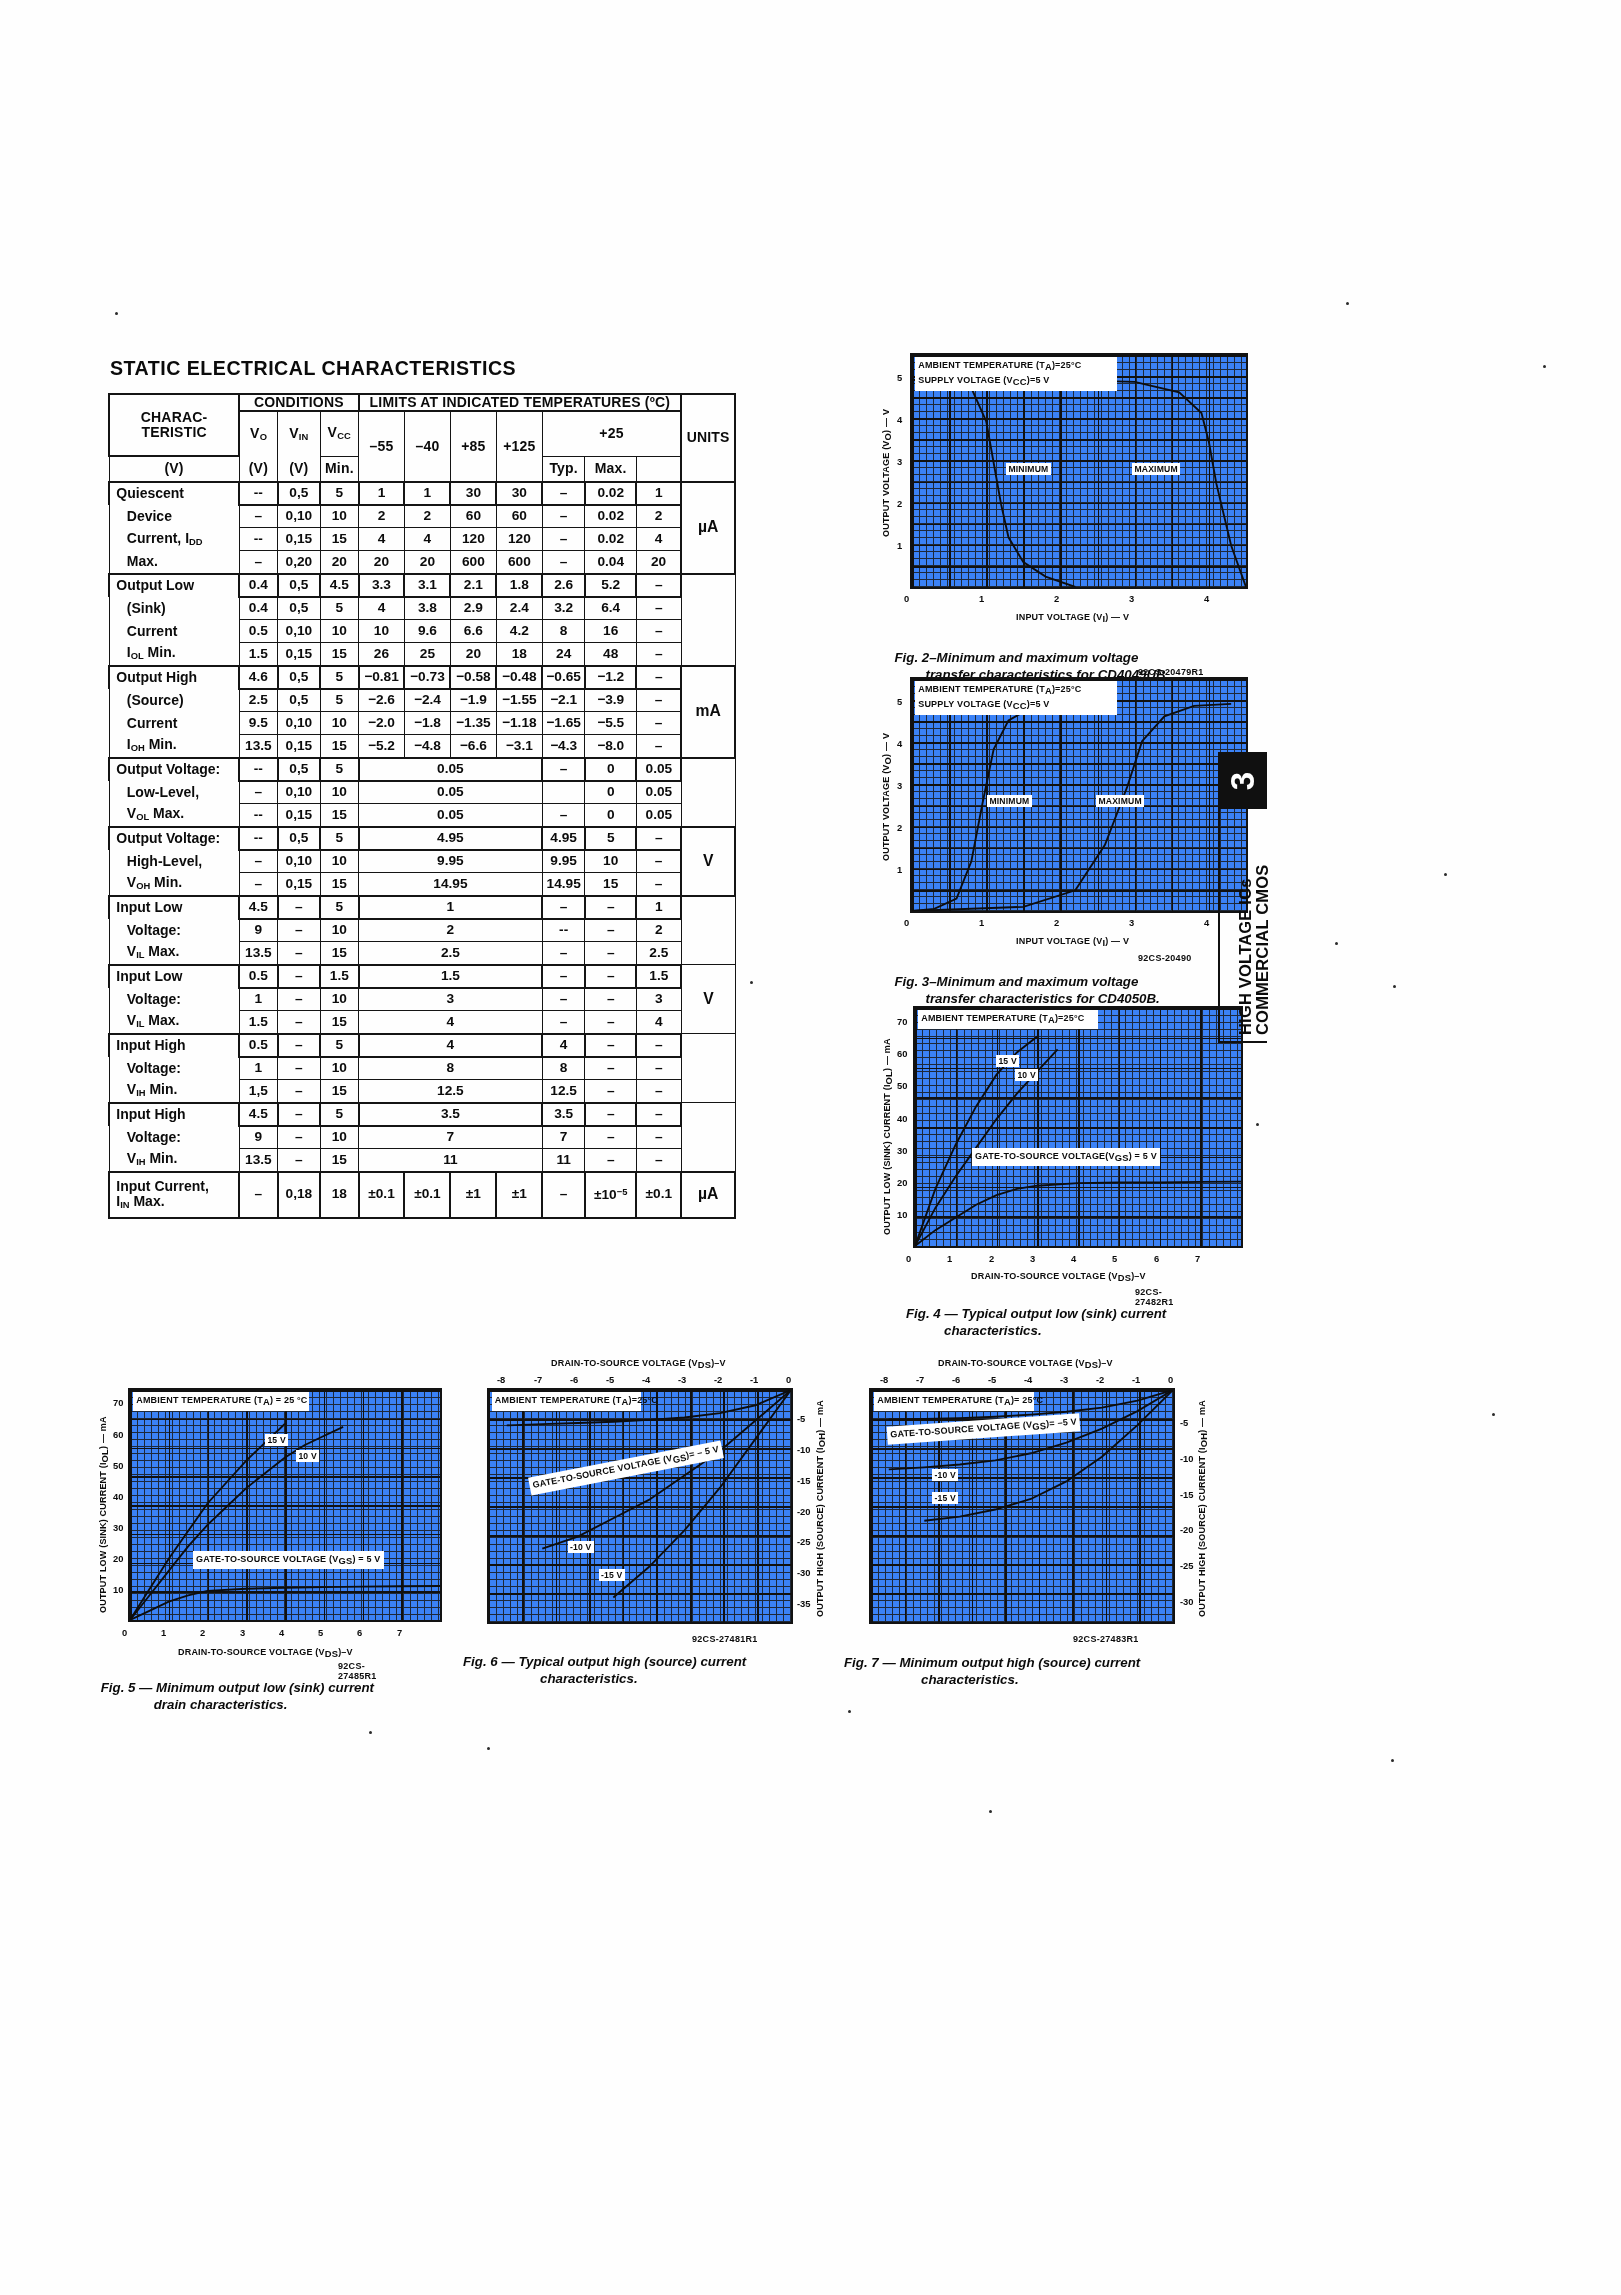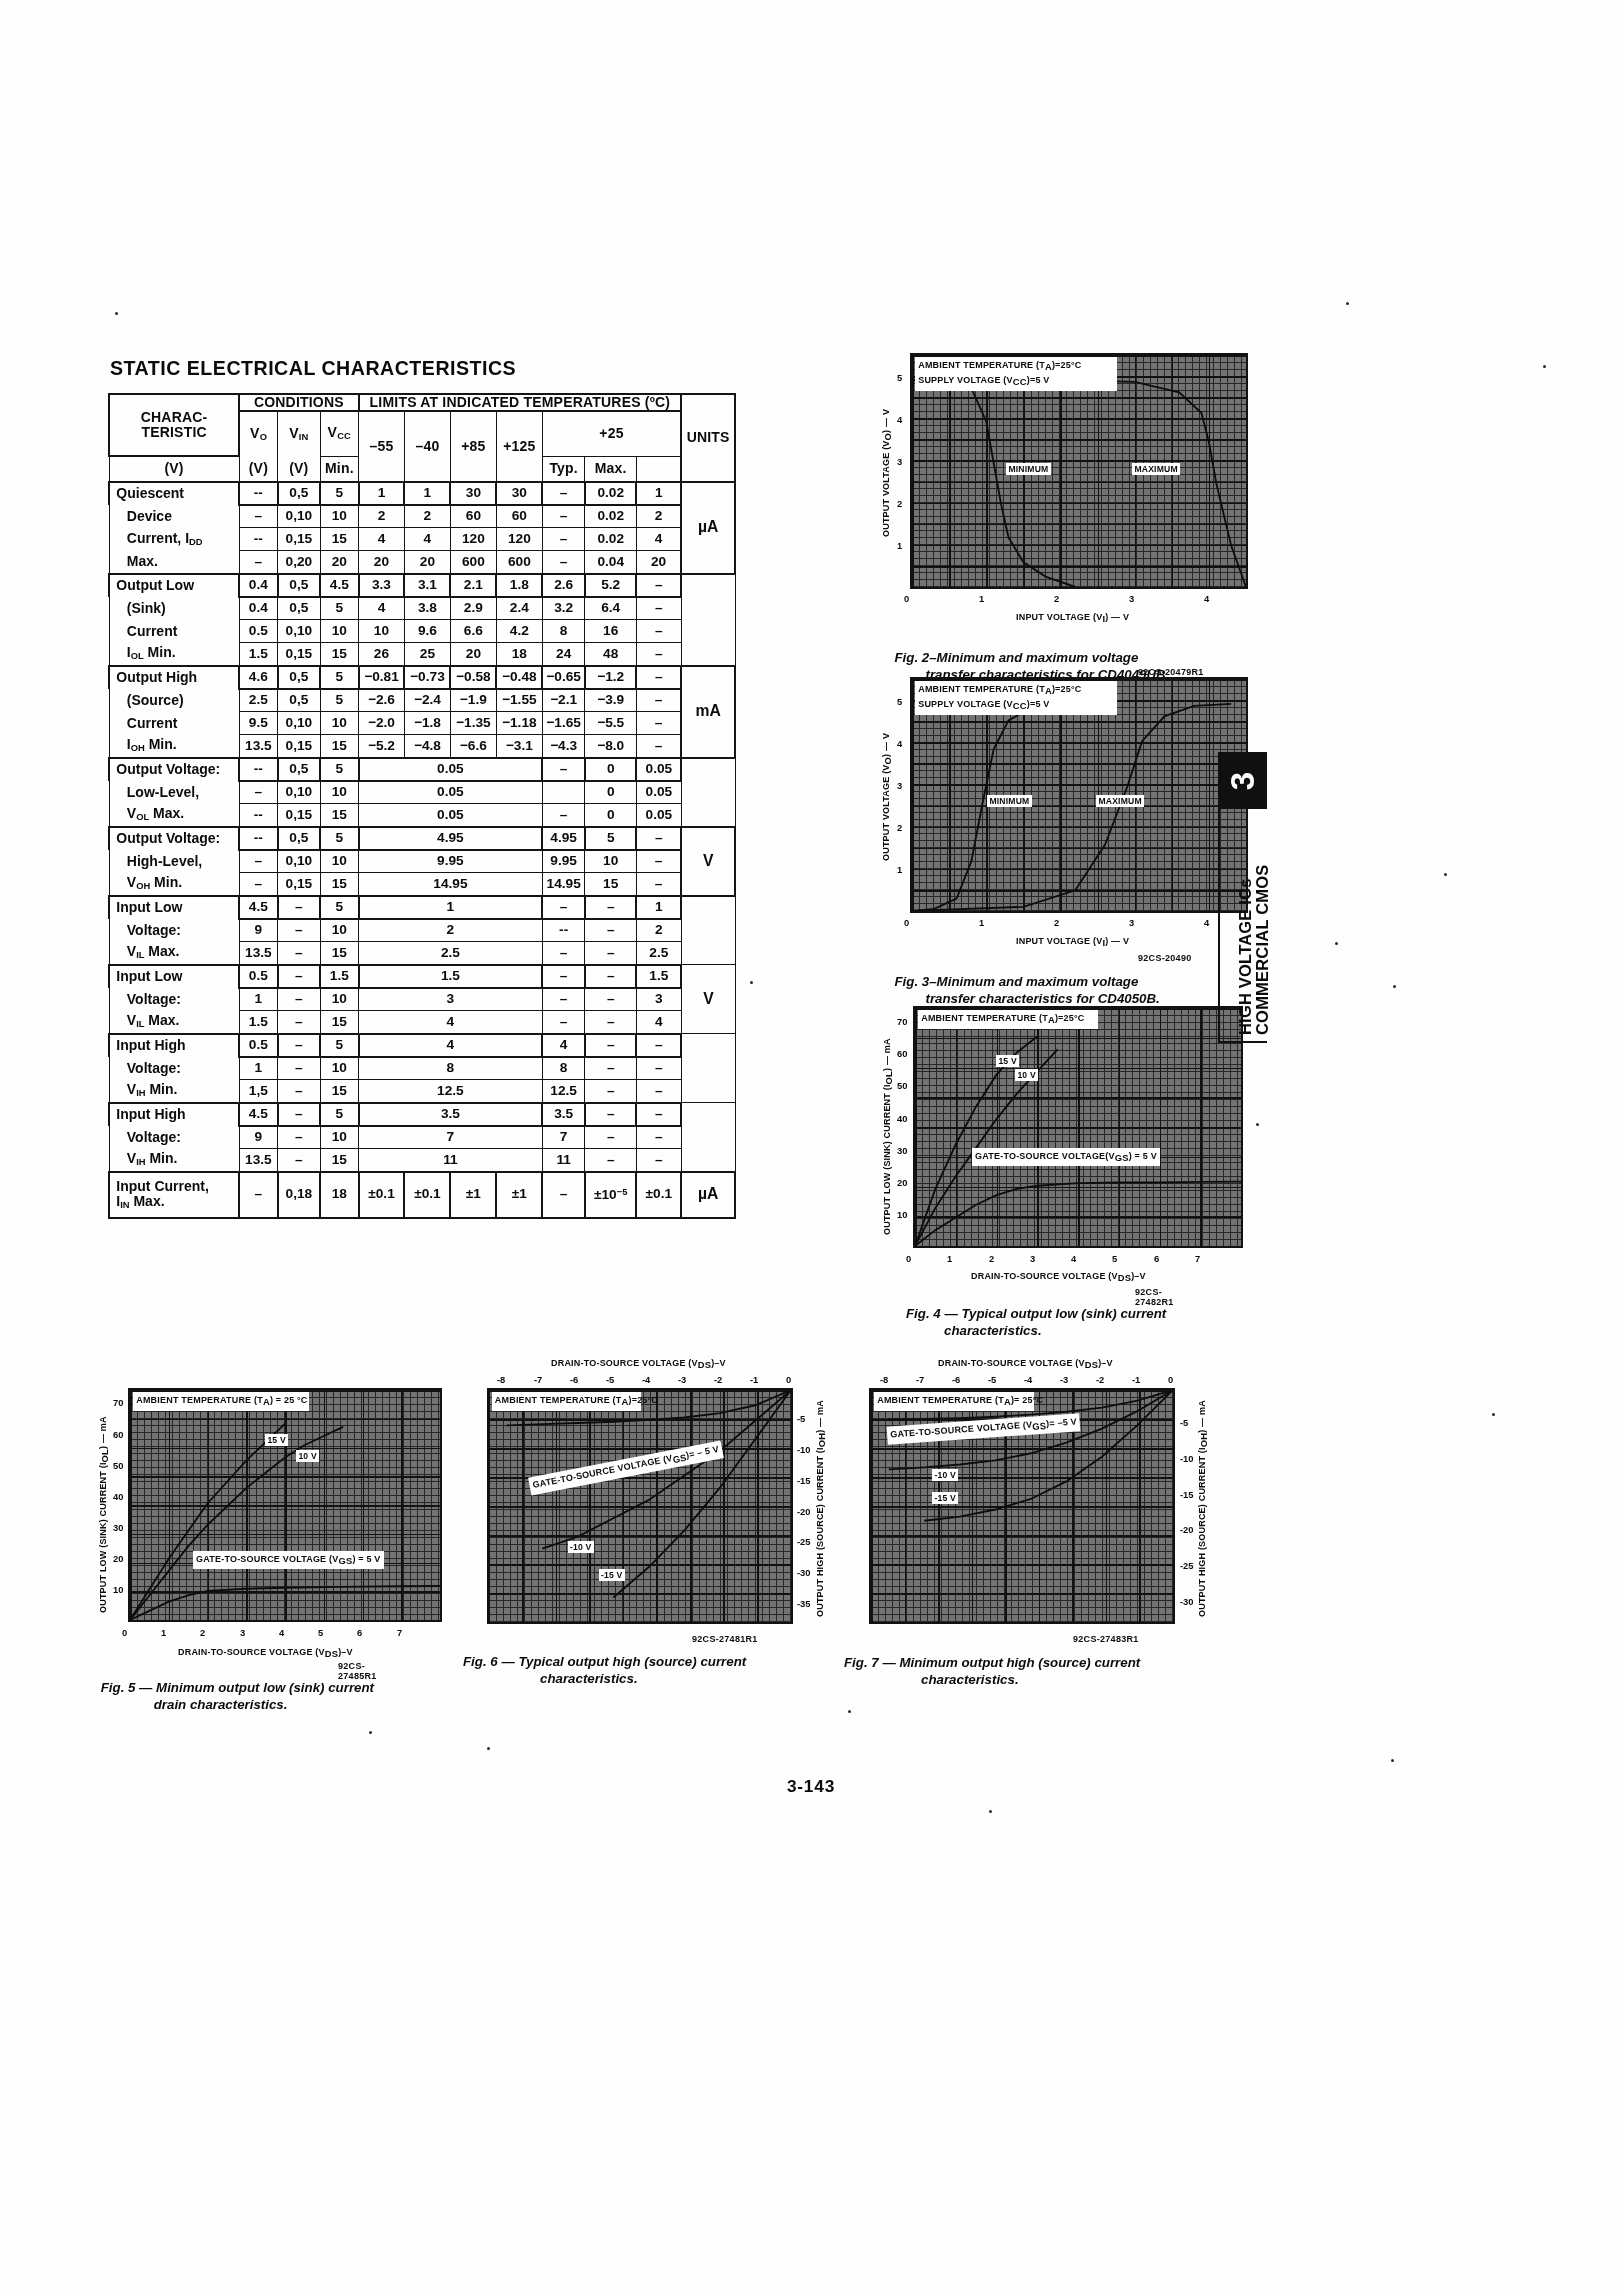--- a/index.html
+++ b/index.html
@@ -43,21 +43,21 @@
   
   .c-char{width:119px}
   .c-vo{width:35px}.c-vin{width:39px}.c-vcc{width:35px}
   .c-t{width:42px}
   .c-mm{width:39px}.c-typ{width:47px}.c-max{width:41px}
   .c-un{width:49px}
 
   
   .fig{position:absolute;}
   .fig .plotbox{
-    position:relative;background:#737373;
+    position:relative;background:#3b82f6;
     border:2.4px solid #121212;box-sizing:border-box;overflow:hidden;
   }
   .grid-fine{
     position:absolute;left:0;top:0;right:0;bottom:0;
     background-image:
       repeating-linear-gradient(to right,#1a1a1a 0 0.8px,transparent 0.8px 7px),
       repeating-linear-gradient(to bottom,#1a1a1a 0 0.8px,transparent 0.8px 7px);
     opacity:.85;
   }
   .grid-coarse{
@@ -933,21 +933,20 @@
   <div id="side-tab">
     <div id="tab-number-box">
       <div id="tab-number">3</div>
     </div>
     <div id="tab-text-box">
       <div class="tabline" id="tab-line1">COMMERCIAL CMOS</div>
       <div class="tabline" id="tab-line2">HIGH VOLTAGE ICs</div>
     </div>
   </div>
 
-  <div id="page-number">3-143</div>
 
 <div class="speck" style="left: 1346px; top: 302px; width: 3.1px; height: 3.1px;"></div>
     <div class="speck" style="left: 1543px; top: 365px; width: 3.1px; height: 3.1px;"></div>
     <div class="speck" style="left: 1444px; top: 873px; width: 3.1px; height: 3.1px;"></div>
     <div class="speck" style="left: 1335px; top: 942px; width: 3.1px; height: 3.1px;"></div>
     <div class="speck" style="left: 1393px; top: 985px; width: 3.1px; height: 3.1px;"></div>
     <div class="speck" style="left: 115px; top: 312px; width: 3.1px; height: 3.1px;"></div>
     <div class="speck" style="left: 750px; top: 981px; width: 3.1px; height: 3.1px;"></div>
     <div class="speck" style="left: 848px; top: 1710px; width: 3.1px; height: 3.1px;"></div>
     <div class="speck" style="left: 1391px; top: 1759px; width: 3.1px; height: 3.1px;"></div>

